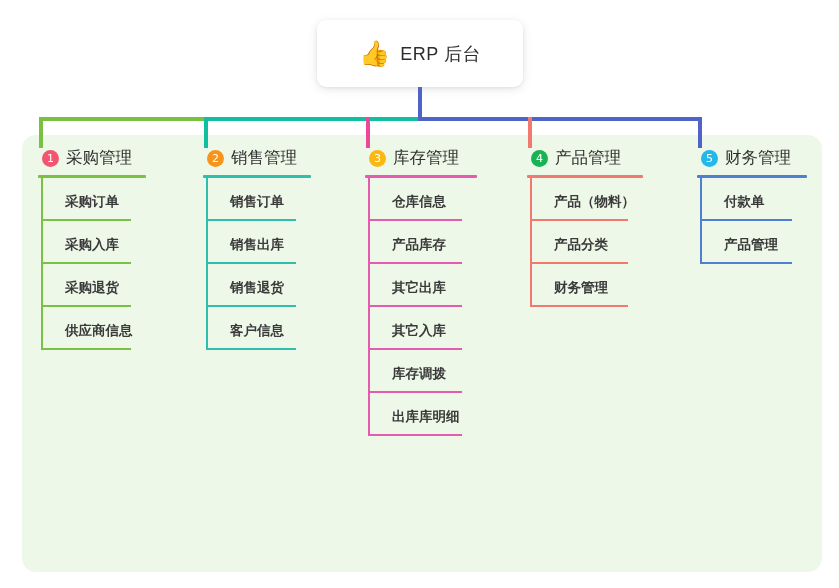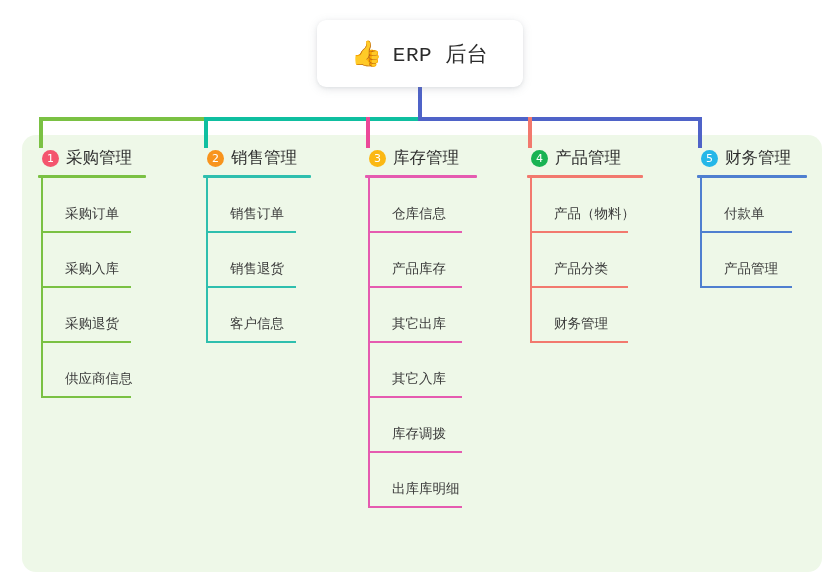--- a/index.html
+++ b/index.html
@@ -36,25 +36,24 @@
     justify-content: center;
     gap: 10px;
     z-index: 6;
   }
   .root-emoji {
     font-size: 25px;
     line-height: 1;
     display: inline-block;
   }
   .root-title {
-    font-size: 21px;
+    font-size: 18px;
     color: #2c2c2c;
     letter-spacing: 0.5px;
     white-space: nowrap;
-    font-family: Liberation Mono, monospace;
   }
 
   
   .panel {
     position: absolute;
     left: 22px;
     top: 135px;
     width: 800px;
     height: 437px;
     background: #eef8e8;
@@ -108,22 +107,23 @@
     margin-top: 4px;
   }
 
   
   .leaves {
     position: relative;
     margin-top: 0;
   }
   .leaf {
     position: relative;
-    height: 55px;
+    height: 43px;
     box-sizing: border-box;
+    font-weight: bold;
   }
   .leaf-label {
     position: absolute;
     left: 27px;
     bottom: 10px;
     font-size: 13.5px;
     color: #3a3a3a;
     white-space: nowrap;
   }
   .leaf-rule {
@@ -201,20 +201,25 @@
         </div>
         <div class="col-rule" style="background: rgb(46, 191, 174); width: 108px;"></div>
         <div class="leaves">
           <div class="leaf">
             <div class="leaf-spine" style="background: rgb(46, 191, 174);"></div>
             <div class="leaf-label">销售订单</div>
             <div class="leaf-rule" style="background: rgb(46, 191, 174); width: 90px;"></div>
           </div>
           <div class="leaf">
             <div class="leaf-spine" style="background: rgb(46, 191, 174);"></div>
+            <div class="leaf-label">销售出库</div>
+            <div class="leaf-rule" style="background: rgb(46, 191, 174); width: 90px;"></div>
+          </div>
+          <div class="leaf">
+            <div class="leaf-spine" style="background: rgb(46, 191, 174);"></div>
             <div class="leaf-label">销售退货</div>
             <div class="leaf-rule" style="background: rgb(46, 191, 174); width: 90px;"></div>
           </div>
           <div class="leaf">
             <div class="leaf-spine" style="background: rgb(46, 191, 174);"></div>
             <div class="leaf-label">客户信息</div>
             <div class="leaf-rule" style="background: rgb(46, 191, 174); width: 90px;"></div>
           </div>
         </div>
       </div>

